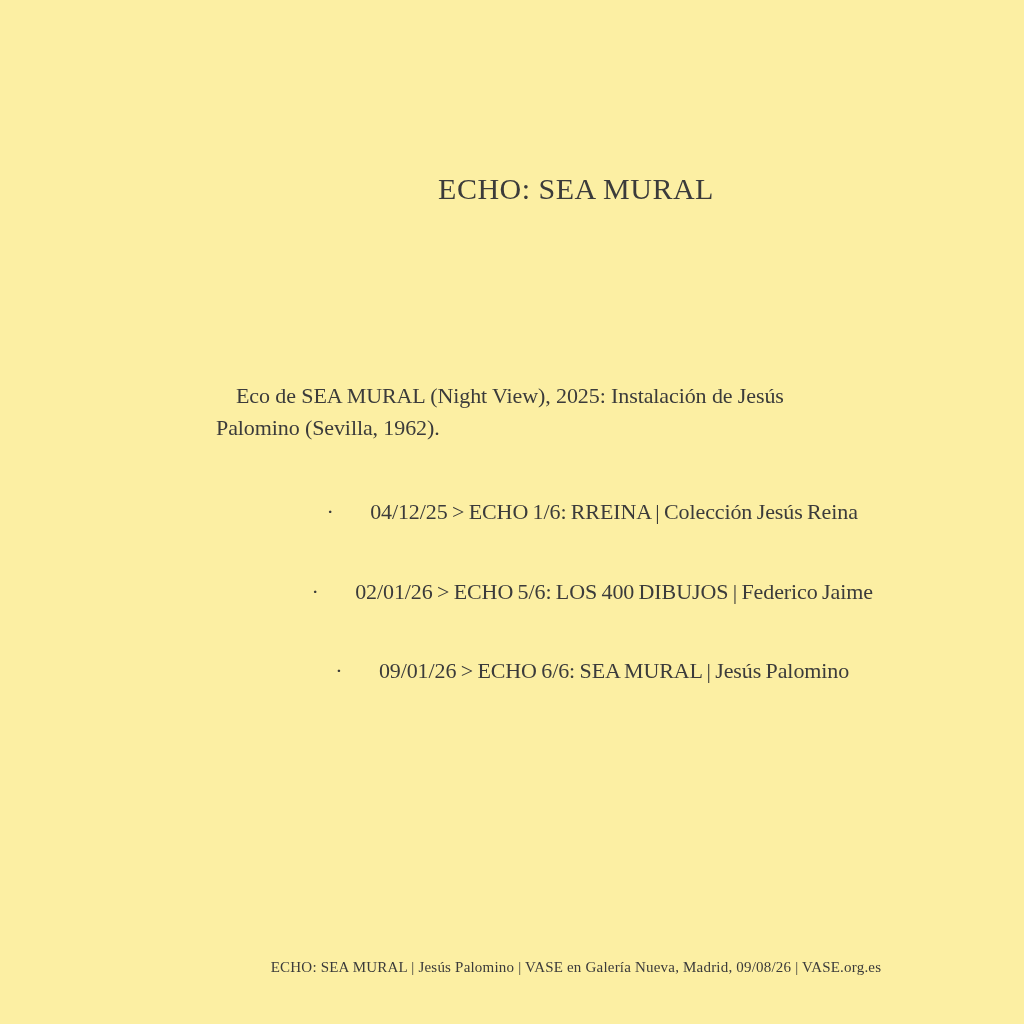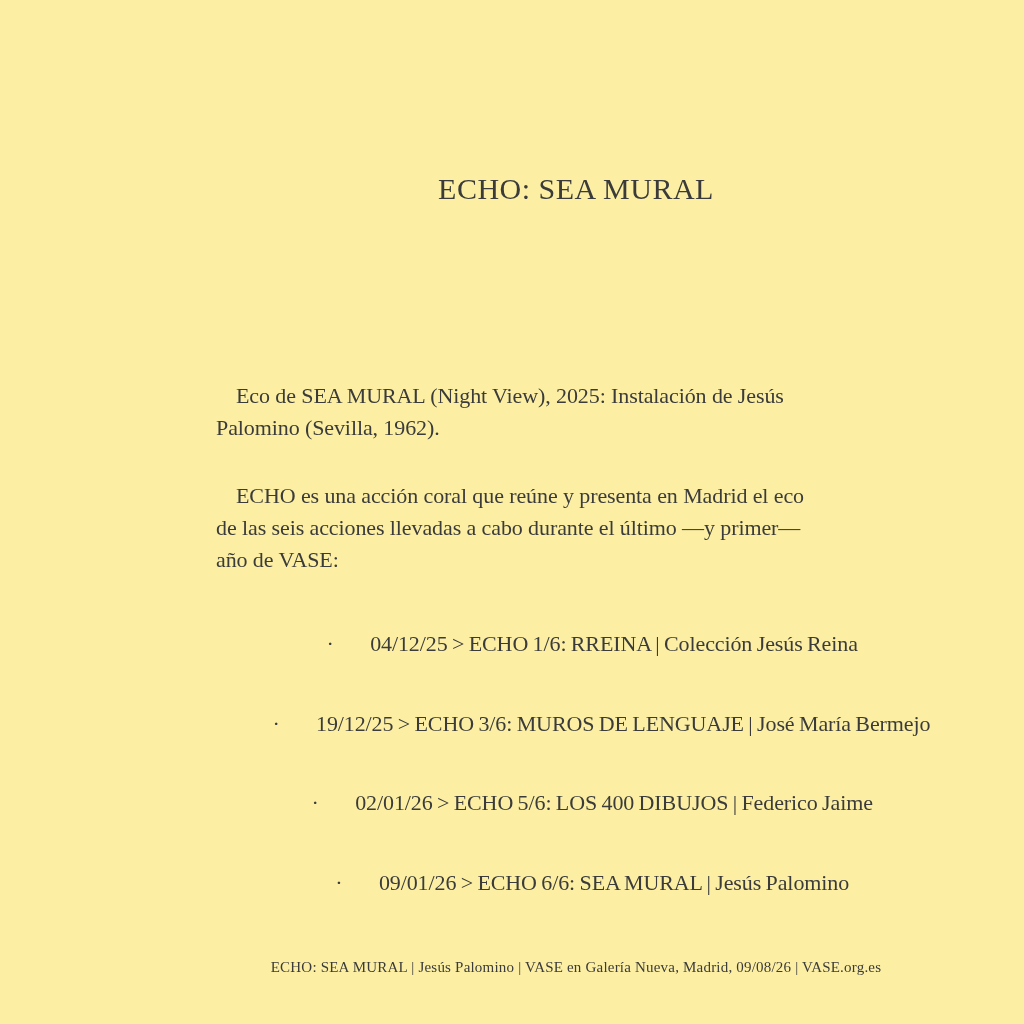--- a/index.html
+++ b/index.html
@@ -72,27 +72,23 @@
 </head>
 <body>
 
 <div class="page">
 
   <h1 class="title">ECHO: SEA MURAL</h1>
 
   <div class="content">
     <p class="para">Eco de SEA MURAL (Night View), 2025: Instalación de Jesús
 Palomino (Sevilla, 1962).</p>
-    <p class="para">ECHO es una acción coral que reúne y presenta en Madrid el eco
-de las seis acciones llevadas a cabo durante el último —y primer—
-año de VASE:</p>
 
     <ul class="events">
       <li><span class="bullet">·</span><span>04/12/25 &gt; ECHO 1/6: RREINA | Colección Jesús Reina</span></li>
-      <li><span class="bullet">·</span><span>19/12/25 &gt; ECHO 3/6: MUROS DE LENGUAJE | José María Bermejo</span></li>
       <li><span class="bullet">·</span><span>02/01/26 &gt; ECHO 5/6: LOS 400 DIBUJOS | Federico Jaime</span></li>
       <li><span class="bullet">·</span><span>09/01/26 &gt; ECHO 6/6: SEA MURAL | Jesús Palomino</span></li>
     </ul>
   </div>
 
   <div class="footer">ECHO: SEA MURAL | Jesús Palomino | VASE en Galería Nueva, Madrid, 09/08/26 | VASE.org.es</div>
 
 </div>
 
 </body></html>

